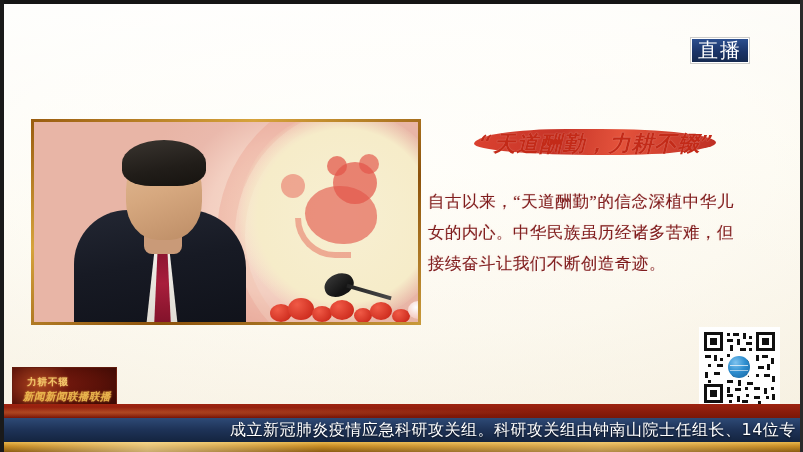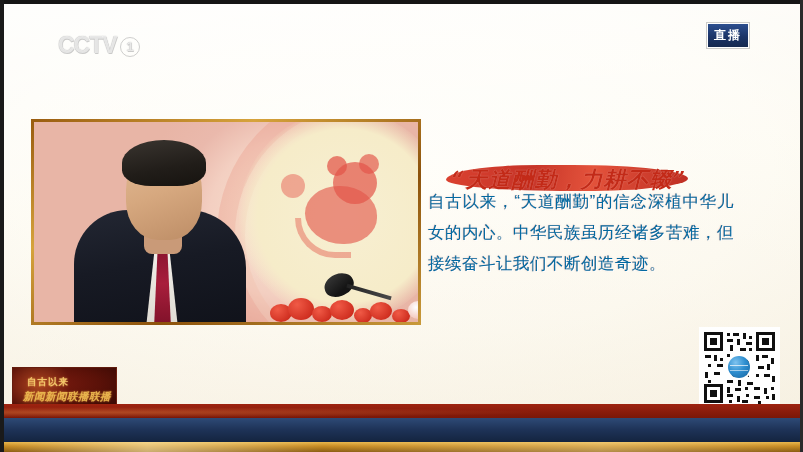--- a/index.html
+++ b/index.html
@@ -88,29 +88,29 @@
     background: linear-gradient(176deg, #f0d9a0 0%, #d9ad52 22%, #b8821f 48%, #d8ab51 72%, #a5711a 100%);
     -webkit-background-clip: text;
     background-clip: text;
     color: transparent;
     text-shadow: 0 1px 0 rgba(255,255,255,0.35);
   }
 
   
   .live-badge {
     position: absolute;
-    right: 54px; top: 23px;
+    right: 54px; top: 38px;
     padding: 2px 6px 3px 6px;
     background: linear-gradient(180deg, #2c4f8f 0%, #1b3468 55%, #15294f 100%);
     border: 1.5px solid #ffffff;
     box-shadow: 0 0 0 1px rgba(60,60,60,0.25);
     color: #ffffff;
     font-family: "DejaVu Sans", sans-serif;
-    font-size: 12px;
-    font-weight: bold;
+    font-size: 20px;
+    font-weight: normal;
     letter-spacing: 2px;
     line-height: 18px;
   }
 
   
   .photo-frame {
     position: absolute;
     left: 31px; top: 119px;
     width: 390px; height: 206px;
     border: 3px solid;
@@ -253,22 +253,22 @@
   }
   .flowers span {
     position: absolute;
     border-radius: 50%;
     background: radial-gradient(circle at 35% 30%, #f05a46 0%, #cc2a1c 80%);
   }
 
   
   .quote-banner {
     position: absolute;
-    left: 424px; top: 128px;
-    width: 290px; height: 34px; margin-top: 36px;
+    left: 452px; top: 128px;
+    width: 290px; height: 34px;
   }
   .quote-brush {
     position: absolute;
     left: 22px; top: 1px;
     width: 242px; height: 26px;
     background: linear-gradient(100deg, #d8321f 0%, #c22417 35%, #e2452c 60%, #b91d12 100%);
     border-radius: 40% 50% 45% 55% / 60% 55% 50% 45%;
     opacity: 0.92;
     filter: blur(0.4px);
   }
@@ -285,26 +285,26 @@
     color: #c32a18;
     white-space: nowrap;
     text-shadow: 0 0 1px rgba(255,255,255,0.5);
     line-height: 30px;
   }
 
   .body-text {
     position: absolute;
     left: 428px; top: 186px;
     width: 306px;
-    font-family: Liberation Sans, sans-serif;
+    font-family: Liberation Serif, serif;
     font-size: 16.5px;
     line-height: 31px;
     letter-spacing: 0.5px;
     text-align: justify;
-    color: #0369a1;
+    color: #7f1d1d;
     text-shadow:
       1px 1px 0 rgba(255,255,255,0.9),
       -0.5px -0.5px 0 rgba(214,160,150,0.65),
       0 0 2px rgba(210,150,140,0.45);
   }
 
   
   .qr-wrap {
     position: absolute;
     right: 23px; bottom: 44px;
@@ -448,23 +448,20 @@
 </style>
 </head>
 <body>
 
 <div id="screen">
 
   <div class="stage">
     <div class="stage-sheen"></div>
   </div>
 
-  <div class="cctv-logo">
-    <span>CCTV</span><span class="ch-num">1</span>
-  </div>
 
 
   <div class="live-badge">直播</div>
 
   <div class="photo-frame">
     <div class="photo-inner">
       <div class="photo-ring"></div>
       <div class="photo-ring2"></div>
       <div class="zodiac">
         <div class="flower"></div>
@@ -565,29 +562,32 @@
       <i style="left:30px;top:30px;width:3px;height:3px;"></i>
       <i style="left:44px;top:30px;width:3px;height:3px;"></i>
       <i style="left:30px;top:44px;width:3px;height:3px;"></i>
       <i style="left:44px;top:44px;width:3px;height:3px;"></i>
       <div class="qr-globe"></div>
     </div>
   </div>
 
   <div class="program-badge">
     <div class="glow"></div>
-    <div class="line1">自古以来</div>
+    <div class="line1">力耕不辍</div>
     <div class="line2">新闻新闻联播联播</div>
   </div>
 
   <div class="bar-red">
     <div class="bar-red-tex"></div>
   </div>
 
   <div class="bar-main"></div>
+  <div class="ticker-clip">
+    <div class="ticker-text">成立新冠肺炎疫情应急科研攻关组。科研攻关组由钟南山院士任组长、14位专</div>
+  </div>
 
   <div class="bar-gold">
     <div class="bar-gold-sheen"></div>
   </div>
 
   <div class="edge-top"></div>
   <div class="edge-left"></div>
   <div class="edge-right"></div>
 </div>
 

